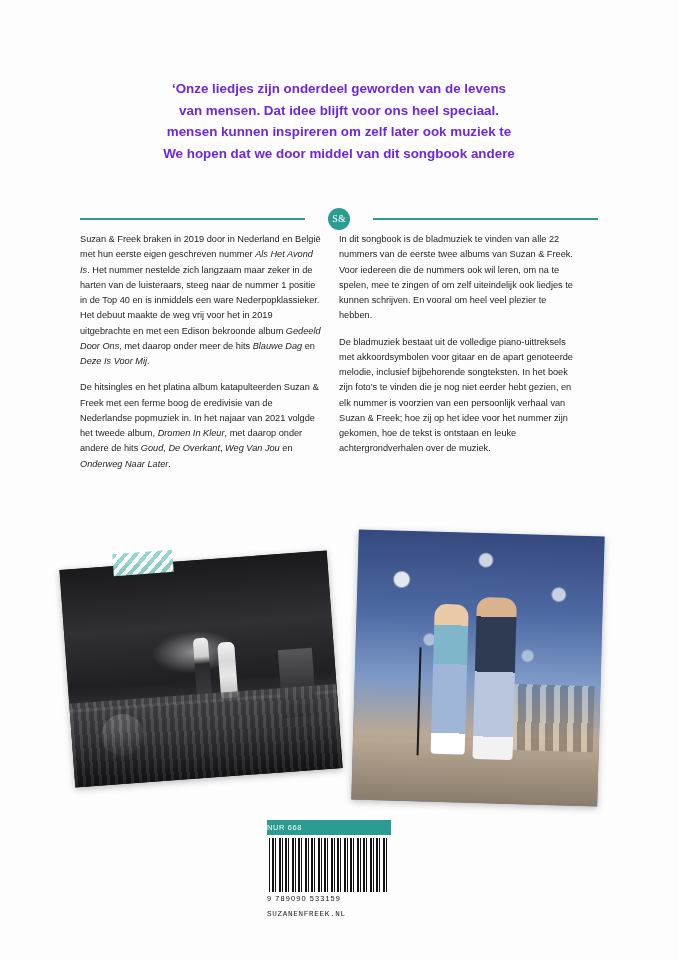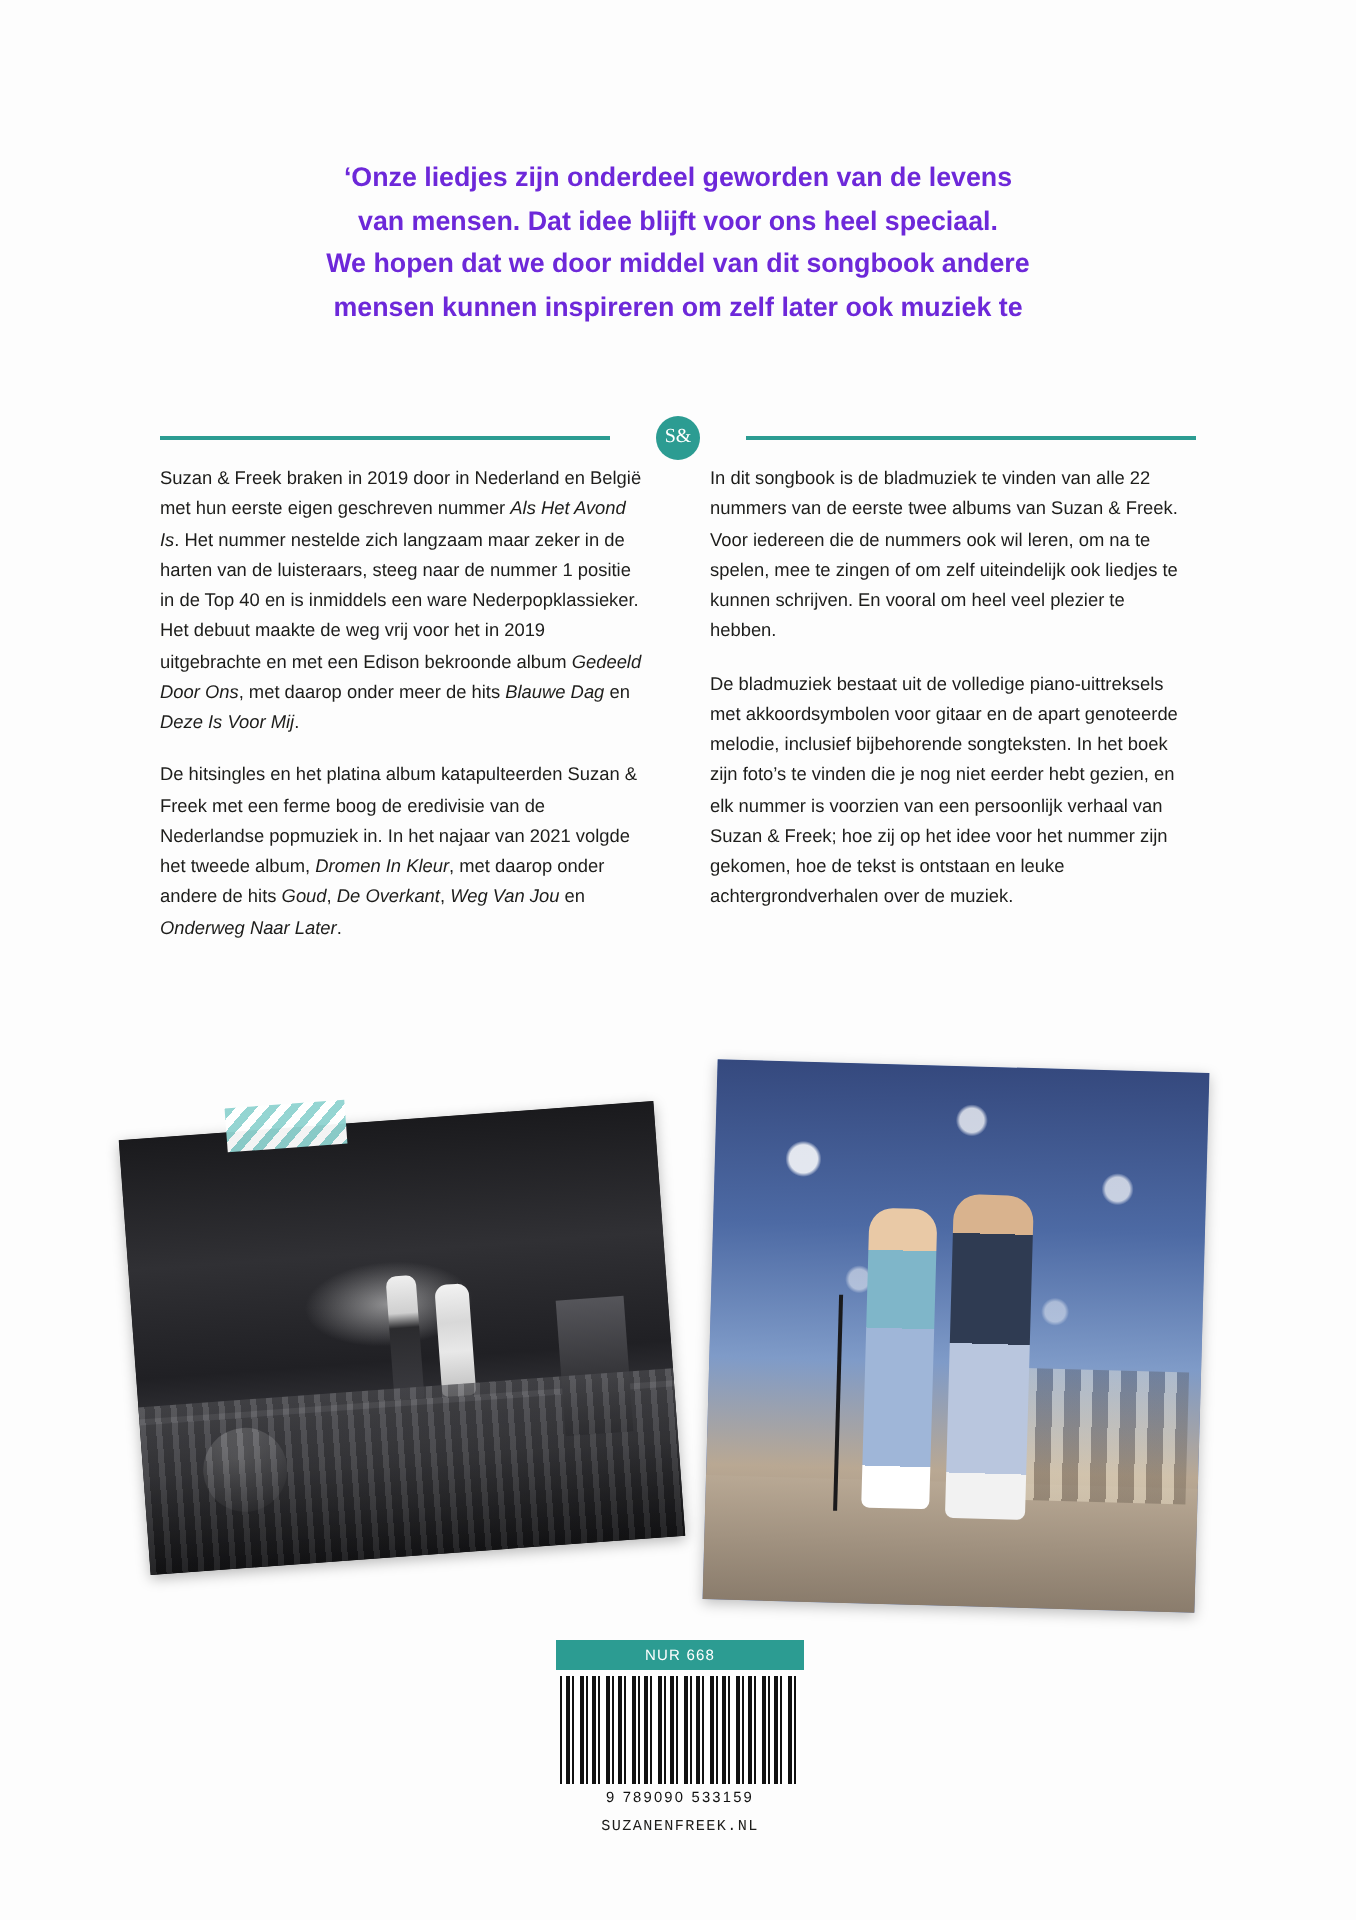--- a/index.html
+++ b/index.html
@@ -68,21 +68,21 @@
     font-family: "Liberation Serif", serif;
   }
 
   
   .columns {
     position: absolute;
     left: 80px;
     top: 232px;
     width: 518px;
     display: flex;
-    gap: 32px;
+    gap: 16px;
     color: #1d1d1b;
     font-size: 9.2px;
     line-height: 1.66;
   }
   .col {
     width: 243px;
   }
   .col p {
     margin: 0 0 11px 0;
   }
@@ -215,24 +215,24 @@
   .photo-right .mic {
     position: absolute;
     left: 64px; bottom: 46px;
     width: 2px; height: 108px;
     background: #1a1a1c;
   }
 
   
   .barcode-block {
     position: absolute;
-    left: 278px;
+    left: 267px;
     top: 820px;
     width: 124px;
-    text-align: center;
+    text-align: left;
   }
   .nur {
     background: #2c9c92;
     color: #ffffff;
     font-size: 7.5px;
     letter-spacing: 0.6px;
     padding: 3px 0 3px;
     font-family: "Liberation Sans", sans-serif;
   }
   .bars {
@@ -261,22 +261,22 @@
   }
 </style>
 </head>
 <body>
 
 <div class="page">
 
   <div class="quote">
     <p>‘Onze liedjes zijn onderdeel geworden van de levens</p>
     <p>van mensen. Dat idee blijft voor ons heel speciaal.</p>
+    <p>mensen kunnen inspireren om zelf later ook muziek te</p>
     <p>We hopen dat we door middel van dit songbook andere</p>
-    <p>mensen kunnen inspireren om zelf later ook muziek te</p>
   </div>
 
   <div class="divider-wrap">
     <div class="divider-line left"></div>
     <div class="logo-circle">S&amp;</div>
     <div class="divider-line right"></div>
   </div>
 
   <div class="columns">
     <div class="col">

